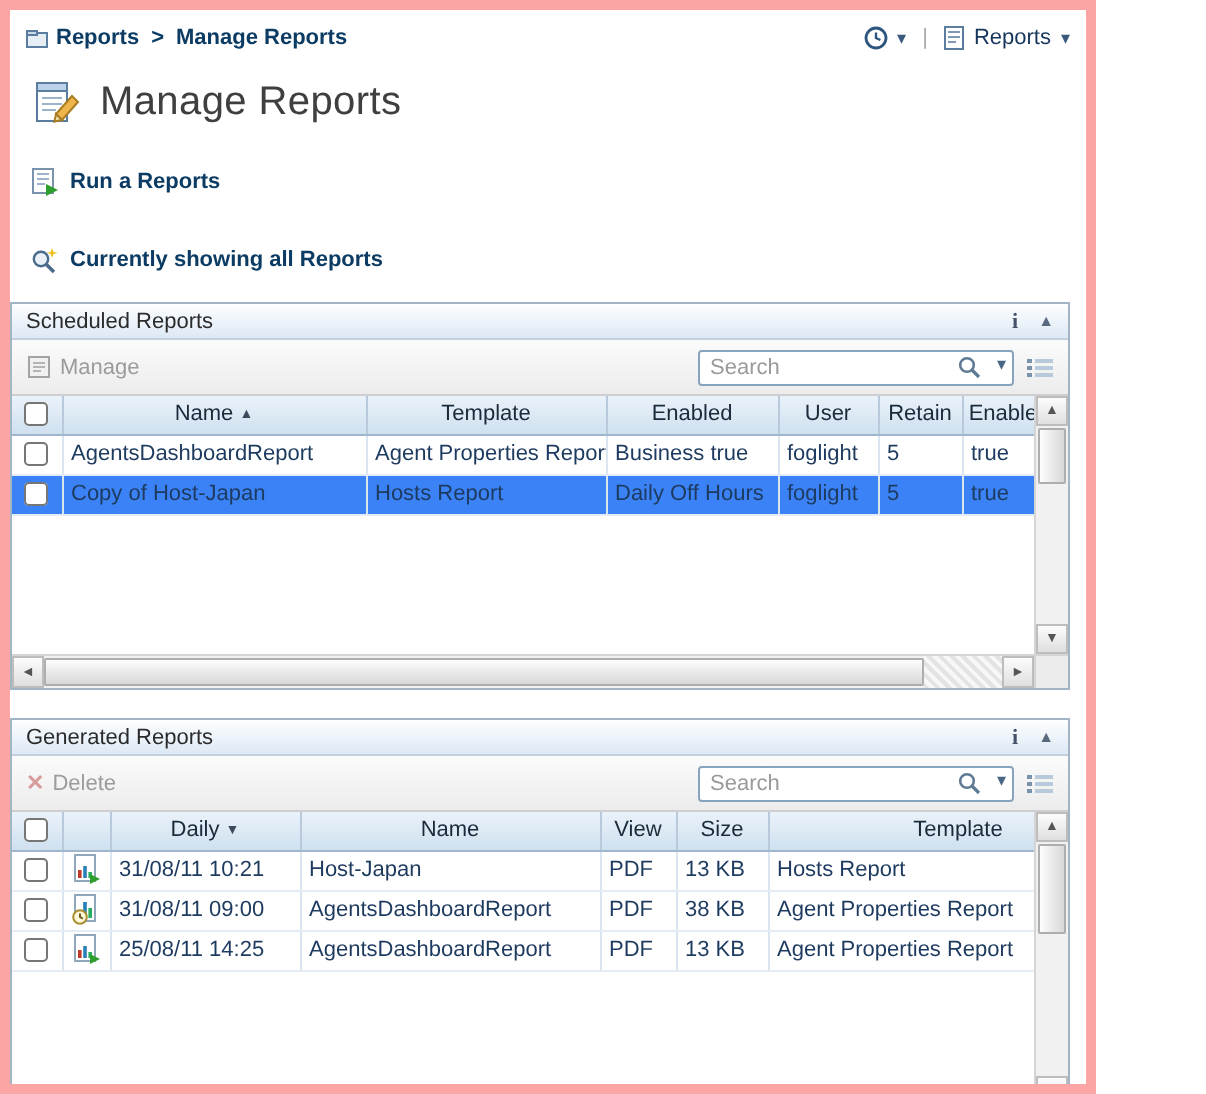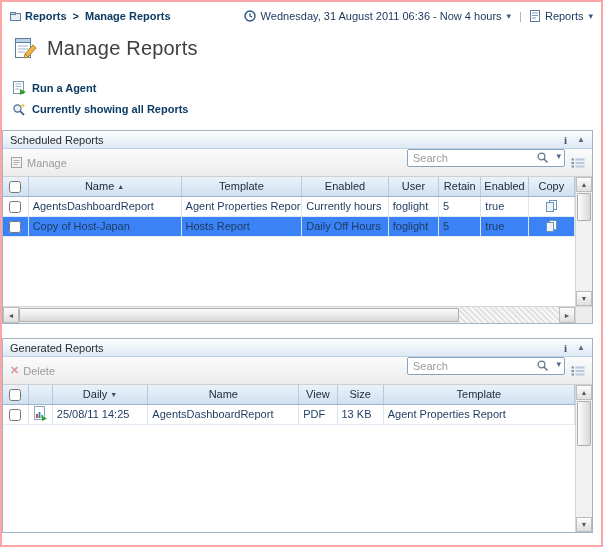--- a/index.html
+++ b/index.html
@@ -1,45 +1,45 @@
 <!DOCTYPE html>
 <html><head>
 <meta charset="utf-8">
 <style>
   * { box-sizing: border-box; margin: 0; padding: 0; }
   html,body { background:#fff; }
   body { font-family: "Liberation Sans", sans-serif; font-size: 11px; color:#1d3a5f; }
-  .page { width: 603px; height: 547px; border: 2px solid #fca5a5; background:#fff; overflow:hidden; position:relative; }
+  .page { width: 548px; height: 547px; border: 5px solid #fca5a5; background:#fff; overflow:hidden; position:relative; }
 
   
   .topbar { height: 26px; display:flex; align-items:center; justify-content:space-between; padding: 2px 8px 0 8px; }
   .crumb { color:#0c3b63; font-weight:bold; display:flex; align-items:center; gap:4px; }
   .crumb .sep { color:#0c3b63; margin:0 2px; }
   .top-right { display:flex; align-items:center; gap:5px; color:#17365d; }
   .dd { font-size:9px; color:#3a5a7d; }
   .divider { color:#aaa; margin:0 3px; }
 
   
   .title-row { height: 38px; display:flex; align-items:center; gap:9px; padding: 2px 8px 0 10px; }
   .title-row h1 { font-size:20px; font-weight:normal; color:#3f3f3f; letter-spacing:0.2px; }
 
   .link-row { height:20px; display:flex; align-items:center; gap:6px; padding:0 10px; color:#0c3b63; font-weight:bold; cursor:pointer; }
   .link-row.run { margin-top:12px; }
-  .link-row.showing { margin-top:0; height:22px; }
+  .link-row.showing { margin-top:18px; height:22px; }
 
   
   .panel { margin: 10px 8px 0 0; border:1px solid #a3b4c6; background:#fff; display:flex; flex-direction:column; }
   .panel.scheduled { height:194px; }
   .panel.generated { margin-top:14px; height:195px; }
   .panel-header { height:18px; flex:0 0 18px; display:flex; align-items:center; justify-content:space-between; padding:0 7px; background:linear-gradient(#fdfeff,#dde9f5); border-bottom:1px solid #c2d1e0; color:#2b2b2b; }
   .ph-icons { display:flex; align-items:center; gap:10px; color:#44536a; }
   .ph-icons .info { font-weight:bold; font-family:"Liberation Serif", serif; cursor:pointer; }
   .ph-icons .collapse { font-size:8px; color:#5a6a7e; cursor:pointer; }
 
-  .toolbar { height:28px; flex:0 0 28px; display:flex; gap:6px; padding:0 7px; background:linear-gradient(#fbfbfb,#ececec); border-bottom:1px solid #cfcfcf; }
+  .toolbar { height:28px; flex:0 0 28px; display:flex; align-items:center; gap:6px; padding:0 7px; background:linear-gradient(#fbfbfb,#ececec); border-bottom:1px solid #cfcfcf; }
   .tbtn { display:flex; align-items:center; gap:4px; color:#9b9b9b; cursor:default; }
   .del-x { color:#d89a9a; font-size:11px; font-weight:bold; }
   .search { margin-left:auto; position:relative; width:158px; height:18px; }
   .search input { width:100%; height:18px; border:1px solid #86a4bf; border-radius:2px; padding:1px 32px 1px 5px; font-size:11px; font-family:"Liberation Sans", sans-serif; color:#333; }
   .search input::placeholder { color:#9a9a9a; }
   .search .mag { position:absolute; right:16px; top:2px; cursor:pointer; }
   .search .ddown { position:absolute; right:4px; top:2px; font-size:9px; color:#4a6785; cursor:pointer; }
   .customizer { cursor:pointer; display:flex; align-items:center; }
 
   
@@ -88,21 +88,20 @@
       <span class="sep">&gt;</span>
       <span>Manage Reports</span>
     </div>
     <div class="top-right">
       <span>
         <svg width="12" height="12" viewBox="0 0 12 12">
             <circle cx="6" cy="6" r="5" fill="#fff" stroke="#2d567e" stroke-width="1.4"></circle>
             <path d="M6 3.2 L6 6 L8.2 7" stroke="#2d567e" stroke-width="1.2" fill="none"></path>
           </svg>
       </span>
-      <span>Wednesday, 31 August 2011 06:36 - Now 4 hours</span>
       <span class="dd">▾</span>
       <span class="divider">|</span>
       <span>
         <svg width="10" height="12" viewBox="0 0 10 12">
             <rect x="0.5" y="0.5" width="9" height="11" fill="#fff" stroke="#5b7da0"></rect>
             <line x1="2" y1="3" x2="8" y2="3" stroke="#7d99b5"></line>
             <line x1="2" y1="5.5" x2="8" y2="5.5" stroke="#7d99b5"></line>
             <line x1="2" y1="8" x2="6" y2="8" stroke="#7d99b5"></line>
           </svg>
       </span>
@@ -129,21 +128,21 @@
   <div class="link-row run">
     <span>
       <svg width="14" height="14" viewBox="0 0 14 14">
           <rect x="1.5" y="0.5" width="10" height="12" fill="#fff" stroke="#7a93ad"></rect>
           <line x1="3.5" y1="3" x2="9.5" y2="3" stroke="#9bb4cc"></line>
           <line x1="3.5" y1="5.5" x2="9.5" y2="5.5" stroke="#9bb4cc"></line>
           <line x1="3.5" y1="8" x2="7.5" y2="8" stroke="#9bb4cc"></line>
           <polygon points="8,8 14,11 8,14" fill="#2e9e2e"></polygon>
         </svg>
     </span>
-    <span>Run a Agent</span>
+    <span>Run a Reports</span>
   </div>
 
   <div class="link-row showing">
     <span>
       <svg width="14" height="14" viewBox="0 0 14 14">
           <circle cx="5.5" cy="6.5" r="3.6" fill="#e9f0f7" stroke="#4a6b8c" stroke-width="1.2"></circle>
           <line x1="8.2" y1="9.2" x2="12" y2="13" stroke="#4a6b8c" stroke-width="1.8"></line>
           <polygon points="11,1 11.8,3 14,3.4 11.8,4 11,6 10.3,4 8.2,3.4 10.3,3" fill="#f0c020"></polygon>
         </svg>
     </span>
@@ -215,21 +214,21 @@
               <th><span>Enabled</span></th>
               <th><span>User</span></th>
               <th><span>Retain</span></th>
               <th><span>Enabled</span></th>
               <th><span>Copy</span></th>
             </tr>
             <tr>
               <td class="c-check"><input type="checkbox" style=""></td>
               <td>AgentsDashboardReport</td>
               <td>Agent Properties Report</td>
-              <td>Currently hours</td>
+              <td>Business true</td>
               <td>foglight</td>
               <td>5</td>
               <td>true</td>
               <td class="c-copy"><span><svg width="15" height="14" viewBox="0 0 15 14" style="display:inline-block;vertical-align:middle">
                         <rect x="5.5" y="1.5" width="7" height="9" fill="#fff" stroke="#6d93b8"></rect>
                         <rect x="2.5" y="3.5" width="7" height="9" fill="#eaf2fa" stroke="#6d93b8"></rect>
                       </svg></span></td>
             </tr>
             <tr class="alt">
               <td class="c-check"><input type="checkbox" style=""></td>
@@ -328,20 +327,50 @@
 
             <tr>
               <td class="c-check"><input type="checkbox" style=""></td>
               <td class="c-ric"><span><svg width="14" height="16" viewBox="0 0 14 16" style="display:inline-block;vertical-align:middle">
                         <rect x="1.5" y="0.5" width="10" height="13" fill="#fff" stroke="#8fa6bb"></rect>
                         <rect x="3" y="8" width="1.8" height="4" fill="#c0392b"></rect>
                         <rect x="5.6" y="6" width="1.8" height="6" fill="#2980b9"></rect>
                         <rect x="8.2" y="9" width="1.8" height="3" fill="#27ae60"></rect>
                         <polygon points="9,10 14,12.5 9,15" fill="#2e9e2e"></polygon>
                       </svg></span></td>
+              <td>31/08/11 10:21</td>
+              <td>Host-Japan</td>
+              <td>PDF</td>
+              <td>13 KB</td>
+              <td>Hosts Report</td>
+            </tr>
+            <tr>
+              <td class="c-check"><input type="checkbox" style=""></td>
+              <td class="c-ric"><span><svg width="14" height="16" viewBox="0 0 14 16" style="display:inline-block;vertical-align:middle">
+                        <rect x="1.5" y="0.5" width="10" height="13" fill="#fff" stroke="#8fa6bb"></rect>
+                        <rect x="5.6" y="4" width="1.8" height="8" fill="#2980b9"></rect>
+                        <rect x="8.2" y="7" width="1.8" height="5" fill="#27ae60"></rect>
+                        <circle cx="4" cy="11.5" r="3.4" fill="#fdf6d8" stroke="#a98f2f"></circle>
+                        <path d="M4 9.8 L4 11.5 L5.4 12.3" stroke="#6b5a1e" fill="none"></path>
+                      </svg></span></td>
+              <td>31/08/11 09:00</td>
+              <td>AgentsDashboardReport</td>
+              <td>PDF</td>
+              <td>38 KB</td>
+              <td>Agent Properties Report</td>
+            </tr>
+            <tr>
+              <td class="c-check"><input type="checkbox" style=""></td>
+              <td class="c-ric"><span><svg width="14" height="16" viewBox="0 0 14 16" style="display:inline-block;vertical-align:middle">
+                        <rect x="1.5" y="0.5" width="10" height="13" fill="#fff" stroke="#8fa6bb"></rect>
+                        <rect x="3" y="8" width="1.8" height="4" fill="#c0392b"></rect>
+                        <rect x="5.6" y="6" width="1.8" height="6" fill="#2980b9"></rect>
+                        <rect x="8.2" y="9" width="1.8" height="3" fill="#27ae60"></rect>
+                        <polygon points="9,10 14,12.5 9,15" fill="#2e9e2e"></polygon>
+                      </svg></span></td>
               <td>25/08/11 14:25</td>
               <td>AgentsDashboardReport</td>
               <td>PDF</td>
               <td>13 KB</td>
               <td>Agent Properties Report</td>
             </tr>
           </tbody>
             </table>
         </div>
         <div class="vscroll">

